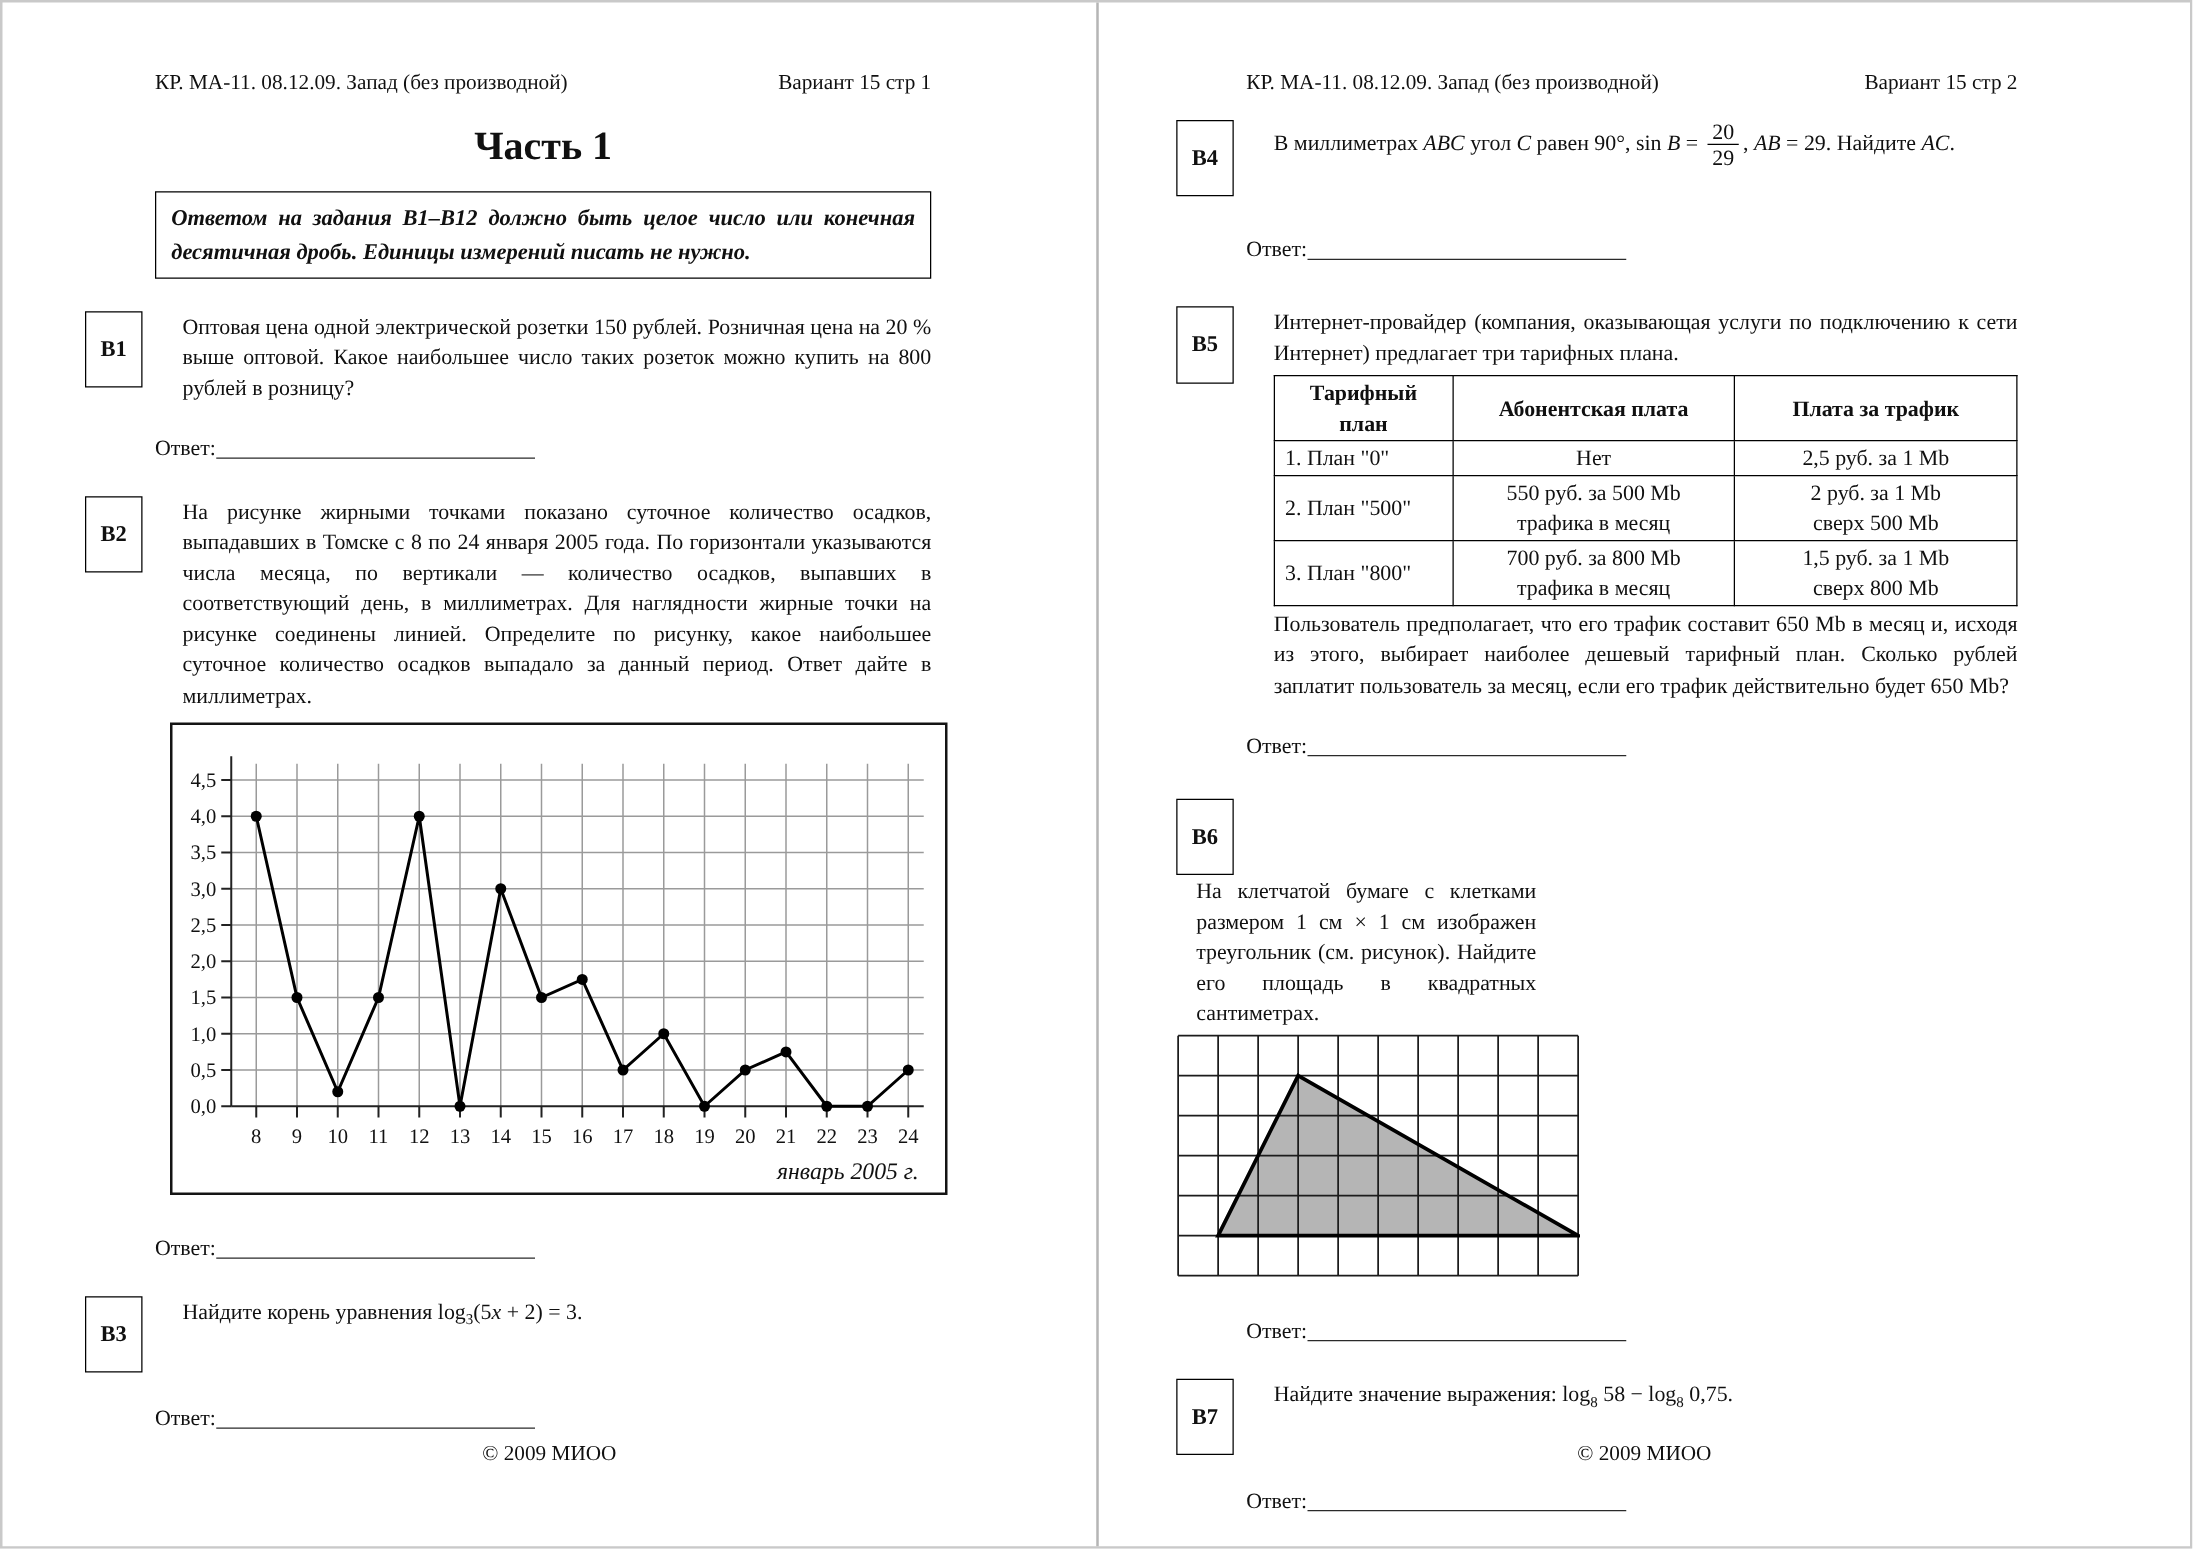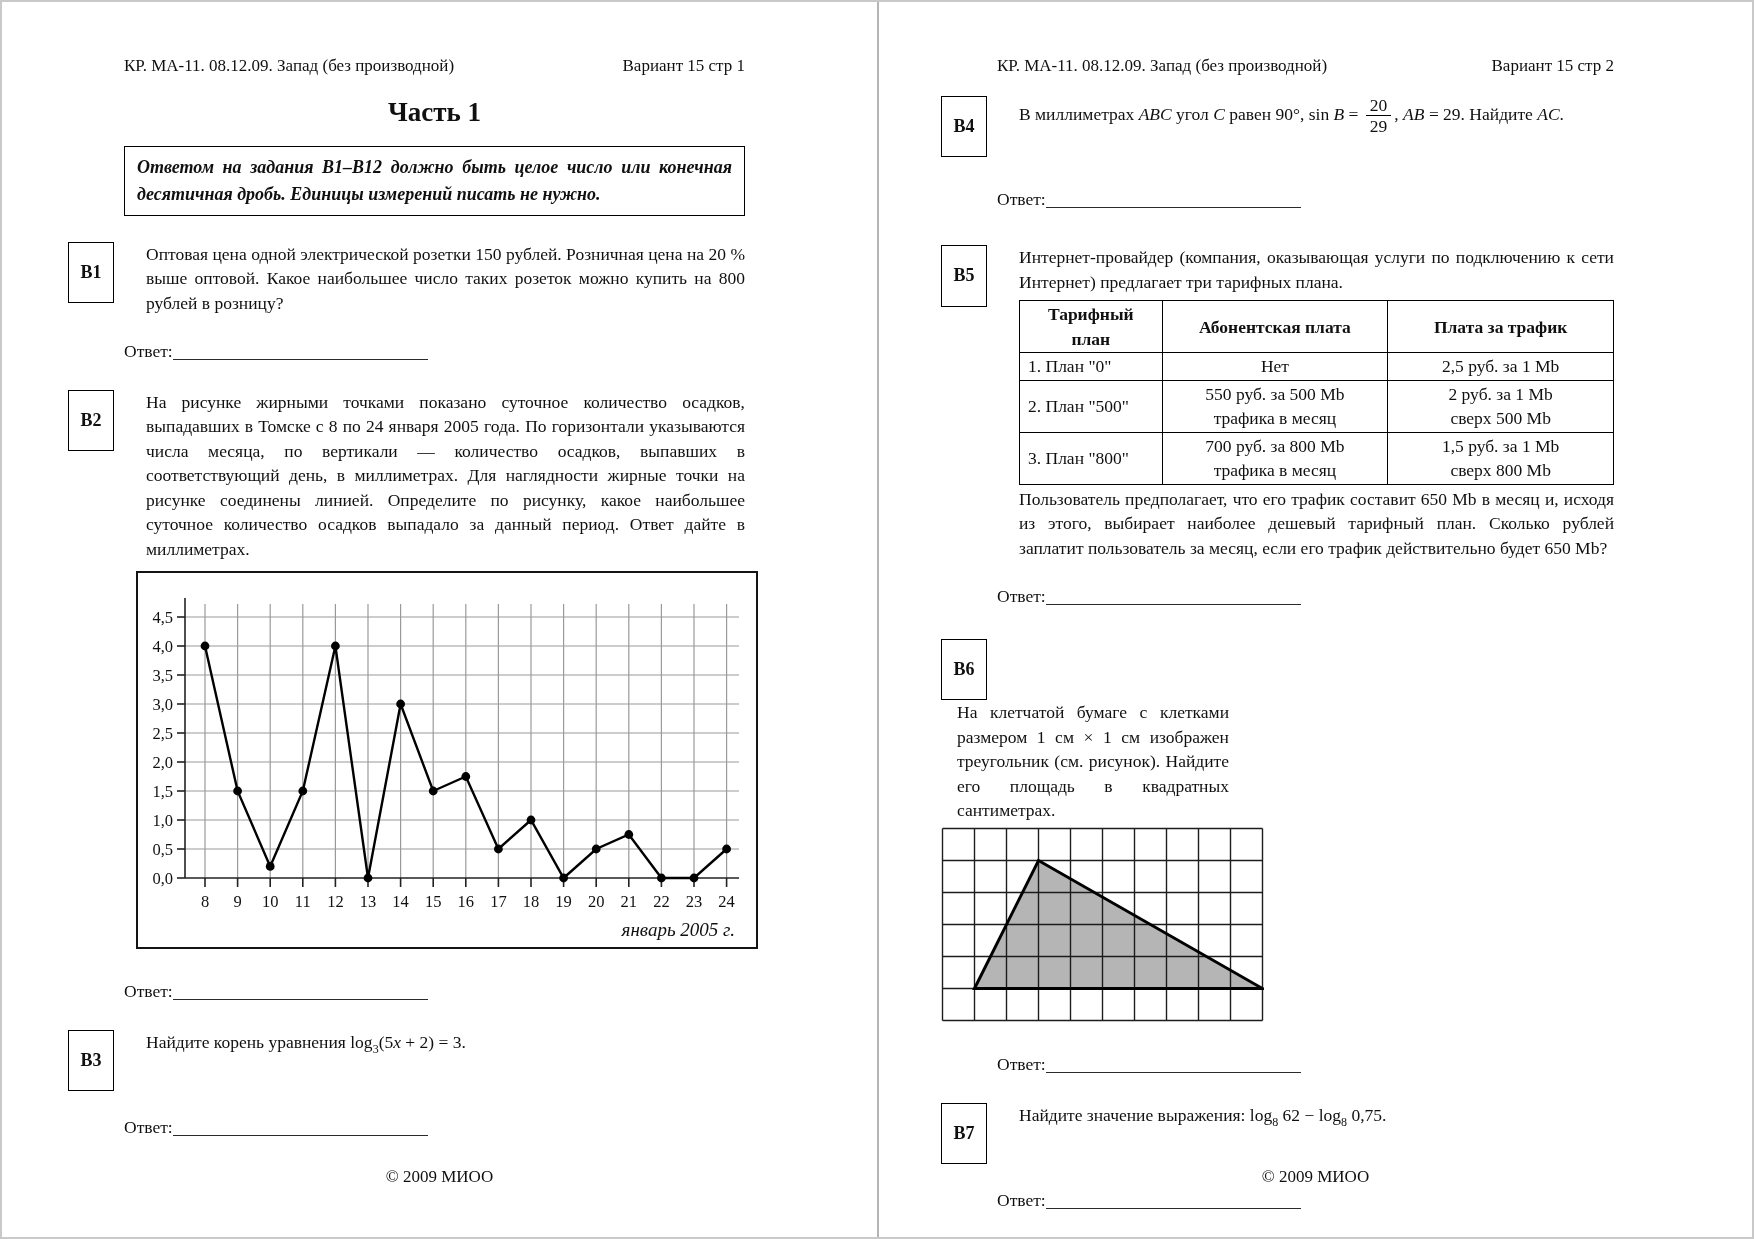--- a/index.html
+++ b/index.html
@@ -4,38 +4,38 @@
 <style>
   html,body{margin:0;padding:0;background:#fff;}
   .canvas{width:1754px;height:1239px;box-sizing:border-box;border:2px solid #c9c9c9;
     display:flex;background:#fff;color:#101010;
     font-family:"Liberation Serif","DejaVu Serif",serif;font-size:17.5px;line-height:1.4;}
   .page{width:877px;box-sizing:border-box;position:relative;padding-top:52px;}
   .page1{border-right:2px solid #b5b5b5;}
   .content{padding:0 132px 0 122px;}
   .content2{padding:0 138px 0 118px;}
   .hdr{display:flex;justify-content:space-between;font-size:17px;margin-bottom:4px;}
-  .part-title{text-align:center;font-weight:bold;font-size:27px;margin:16px 0 14px 0;}
+  .part-title{text-align:center;font-weight:bold;font-size:32px;margin:16px 0 14px 0;}
   .instr{border:1.6px solid #000;padding:7px 12px;font-weight:bold;font-style:italic;
     font-size:18px;text-align:justify;line-height:1.5;margin-bottom:22px;}
   .prob{display:flex;align-items:flex-start;margin-left:-56px;margin-top:26px;}
   .plabel{border:1.5px solid #000;font-weight:bold;font-size:18px;min-width:40px;
     text-align:center;padding:17px 2px;margin-right:32px;flex:none;}
   .ptext{flex:1;text-align:justify;}
   .answer{margin-top:24px;}
   .aline{display:inline-block;width:255px;border-bottom:1.4px solid #2a2a2a;transform:translateY(3px);}
   .chartbox{border:2.2px solid #141414;margin:10px 0 0 12px;width:616px;padding:1px;}
   .chartbox svg{display:block;}
   .grid{stroke:#9a9a9a;stroke-width:1.2;}
   .axis{stroke:#222;stroke-width:1.6;}
   .series{fill:none;stroke:#000;stroke-width:2.4;}
   .dot{fill:#000;}
   .ytick,.xtick{font-family:"Liberation Serif",serif;font-size:16.5px;fill:#111;}
   .xlabel{font-family:"Liberation Serif",serif;font-size:19px;font-style:italic;fill:#111;}
-  .footer{position:absolute;bottom:48px;left:0;right:0;text-align:center;font-size:17px;}
+  .footer{position:absolute;bottom:62px;left:0;right:0;text-align:center;font-size:17px;}
   sub{font-size:12px;}
   i.var{font-style:italic;}
   .frac{display:inline-block;vertical-align:middle;text-align:center;line-height:1.05;margin:0 3px;}
   .frac .num{display:block;border-bottom:1.3px solid #000;padding:0 4px 1px 4px;}
   .frac .den{display:block;padding-top:1px;}
   table.tariff{border-collapse:collapse;width:100%;margin:6px 0 2px 0;font-size:17.5px;}
   table.tariff th,table.tariff td{border:1.5px solid #000;padding:1px 8px;}
   table.tariff th{font-weight:bold;text-align:center;}
   table.tariff td.c{text-align:center;white-space:pre-line;}
   .b6row{display:flex;align-items:flex-start;margin-left:-56px;margin-top:30px;flex-direction:column;}
@@ -277,21 +277,21 @@
               <polygon points="33.5,161.5 97.5,33.5 321.5,161.5" class="tri-stroke"></polygon>
             </svg>
         </span>
       </div>
       <div class="answer">
         <span>Ответ:</span><span class="aline"></span>
       </div>
 
       <div class="prob">
         <span class="plabel">В7</span>
-        <span class="ptext"><span>Найдите значение выражения: </span><span>log</span><sub>8</sub><span> 62 − </span><span>log</span><sub>8</sub><span> 0,75.</span></span>
+        <span class="ptext"><span>Найдите значение выражения: </span><span>log</span><sub>8</sub><span> 58 − </span><span>log</span><sub>8</sub><span> 0,75.</span></span>
       </div>
       <div class="answer">
         <span>Ответ:</span><span class="aline"></span>
       </div>
     </div>
 
     <div class="footer">© 2009 МИОО</div>
   </div>
 </div>
 

